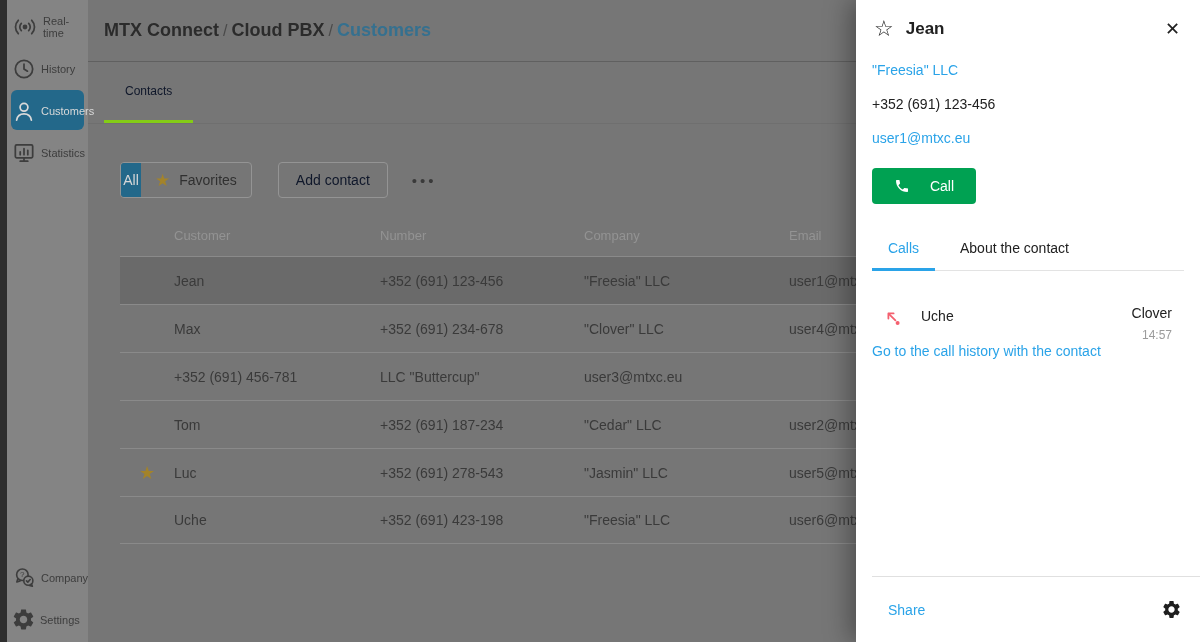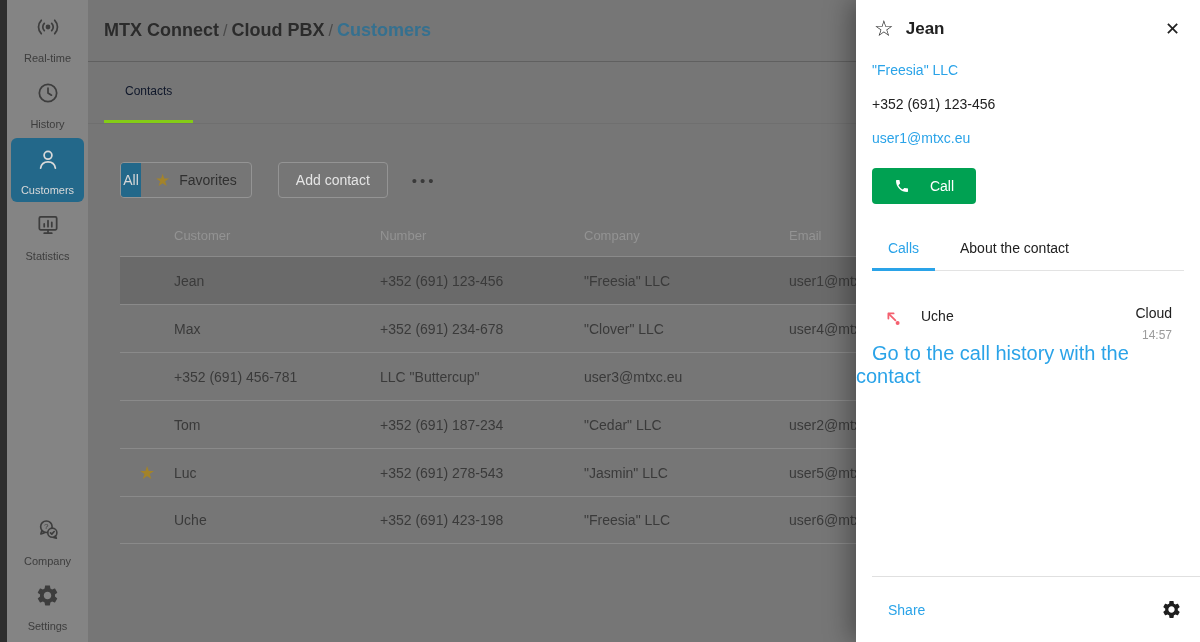--- a/index.html
+++ b/index.html
@@ -11,21 +11,21 @@
   html,body{margin:0;padding:0}
   body{width:1200px;height:642px;position:relative;overflow:hidden;
        font-family:"Liberation Sans",sans-serif;background:var(--content-bg);}
 
   
   .edge-strip{position:absolute;left:0;top:0;width:7px;height:100%;background:#2e2e2e;z-index:5}
 
   
   .sidebar{position:absolute;left:7px;top:0;width:81px;height:100%;background:var(--sidebar-bg);
            display:flex;flex-direction:column;padding:6px 0 2px;z-index:4}
-  .side-item{display:flex;flex-direction:column;align-items:center;gap:12px;padding:8px 0 6px;
+  .side-item{display:flex;flex-direction:row;align-items:center;gap:4px;padding:8px 0 6px;
              margin:0 4px 2px;color:#3d3d3d;border-radius:6px;cursor:pointer}
   .side-item .lbl{font-size:11px;line-height:12px}
   .side-item.selected{background:var(--accent-teal);color:#d9d9d9}
   .side-item svg{display:block}
   .side-spacer{margin-top:auto}
 
   
   .main{position:absolute;left:88px;top:0;right:0;height:100%}
   .topbar{height:62px;display:flex;align-items:center;gap:4px;padding-left:16px;
           border-bottom:1px solid #606060;font-size:18px;font-weight:bold;color:#2b2b2b}
@@ -35,21 +35,21 @@
   .tab-contacts{font-size:12px;color:#0f172a;display:flex;align-items:center;padding:0 21px;
                 border-bottom:3px solid #84cc16;cursor:pointer}
 
   .toolbar{margin:38px 0 0 32px;display:flex;align-items:center;height:36px}
   .seg-group{display:flex;height:36px;border:1px solid #949494;border-radius:4px;overflow:hidden}
   .seg-all{width:20px;display:flex;align-items:center;justify-content:center;
            background:var(--accent-teal);color:#d8d8d8;font-size:14px;cursor:pointer}
   .seg-fav{display:flex;align-items:center;gap:9px;padding:0 14px;font-size:14px;color:#303030;cursor:pointer}
   .star-glyph{color:var(--star-gold);font-size:17px;line-height:1}
   .btn-add{height:36px;border:1px solid #949494;border-radius:4px;display:flex;align-items:center;
-           padding:0 17px;font-size:14px;color:#e5e5e5;margin-left:26px;cursor:pointer}
+           padding:0 17px;font-size:14px;color:#0f172a;margin-left:26px;cursor:pointer}
   .btn-more{margin-left:24px;color:#3a3a3a;font-size:15px;letter-spacing:3px;cursor:pointer}
 
   .table{margin:16px 0 0 32px;width:1080px}
   .thead,.trow{display:grid;grid-template-columns:54px 206px 204px 205px 1fr;align-items:center}
   .thead{height:42px;font-size:13px;color:#939393}
   .trow{height:48px;font-size:14px;color:#3a3a3a;border-top:1px solid #8a8a8a;cursor:pointer;white-space:nowrap}
   .trow:last-child{border-bottom:1px solid #8a8a8a}
   .trow.selected{background:var(--selected-row-bg)}
   .cell-star{display:flex;justify-content:center;font-size:18px}
 
@@ -70,21 +70,21 @@
   .p-tabs{margin:26px 16px 0;display:flex;gap:25px;border-bottom:1px solid #e3e3e3}
   .p-tab{font-size:14px;color:#212121;padding:10px 0 14px;position:relative;cursor:pointer;
          min-width:63px;text-align:center}
   .p-tab.active{color:var(--link-blue)}
   .p-tab.active::after{content:"";position:absolute;left:0;right:0;bottom:-1px;height:3px;background:var(--link-blue)}
   .call-row{margin-top:34px;padding:0 28px;display:flex;align-items:flex-start}
   .call-name{font-size:14px;color:#212121;margin-left:20px;padding-top:3px}
   .call-right{margin-left:auto;text-align:right}
   .call-day{font-size:14px;color:#212121}
   .call-time{font-size:12px;color:#9b9b9b;margin-top:7px}
-  .p-history{margin:38px 16px 0;font-size:20px;color:var(--link-blue);cursor:pointer}
+  .p-history{margin:38px 16px 0;font-size:14px;color:var(--link-blue);cursor:pointer}
   .p-foot{position:absolute;left:16px;right:0;bottom:0;height:66px;border-top:1px solid #e0e0e0;
           display:flex;align-items:center;padding:0 18px 0 16px}
   .p-share{font-size:14px;color:var(--link-blue);cursor:pointer}
   .p-gear{margin-left:auto;cursor:pointer;color:#1f1f1f;display:flex}
 </style>
 </head>
 <body>
 
 <div class="edge-strip"></div>
 
@@ -260,21 +260,21 @@
   <div class="call-row">
     <span style="display:flex;padding-top:4px">
       <svg width="17" height="17" viewBox="0 0 17 17" fill="none">
         <path d="M11.4 11.4L4.8 4.8" stroke="var(--missed-red)" stroke-width="1.8" stroke-linecap="round"></path>
         <path d="M4.4 9.6V4.4h5.2" stroke="var(--missed-red)" stroke-width="1.8" stroke-linecap="round" stroke-linejoin="round"></path>
         <circle cx="13.6" cy="13.9" r="2" fill="var(--missed-red)"></circle>
       </svg>
       </span>
     <span class="call-name">Uche</span>
     <span class="call-right">
-      <div class="call-day">Cloud</div>
+      <div class="call-day">Clover</div>
       <div class="call-time">14:57</div>
     </span>
   </div>
 
   <a class="p-history">Go to the call history with the contact</a>
 
   <div class="p-foot">
     <a class="p-share">Share</a>
     <span class="p-gear">
       <svg width="21" height="21" viewBox="0 0 24 24" fill="currentColor">

